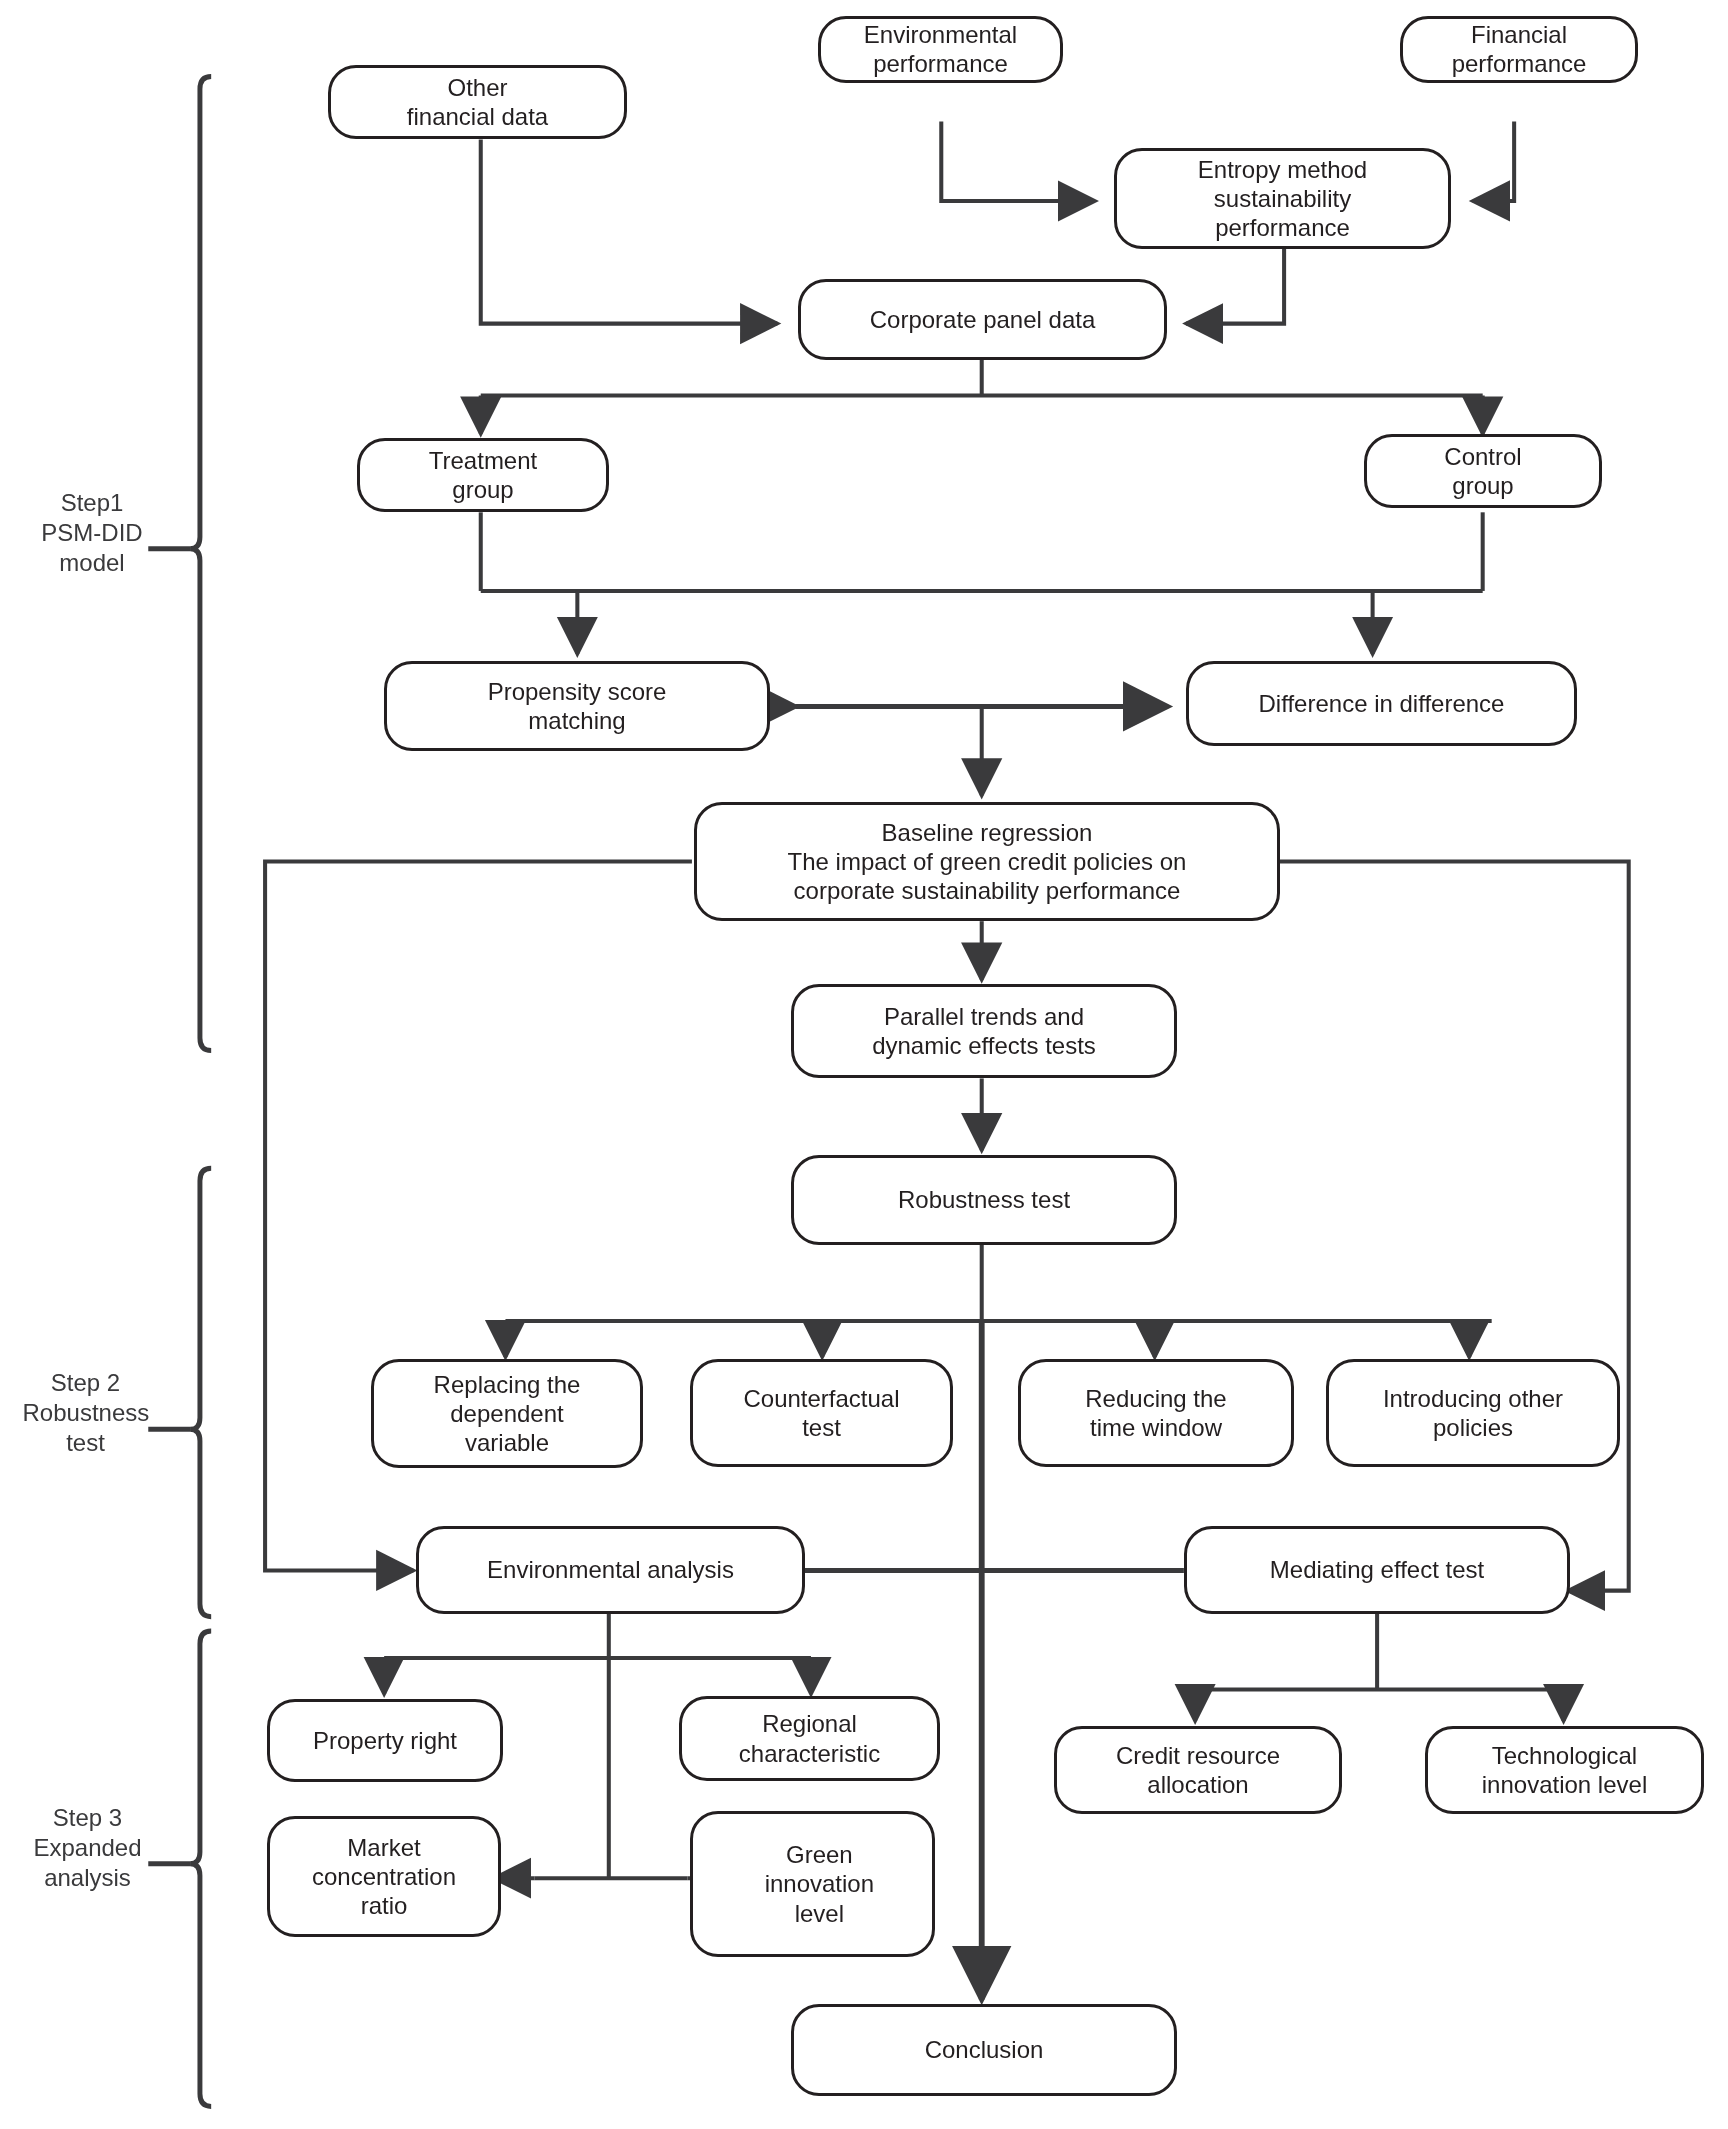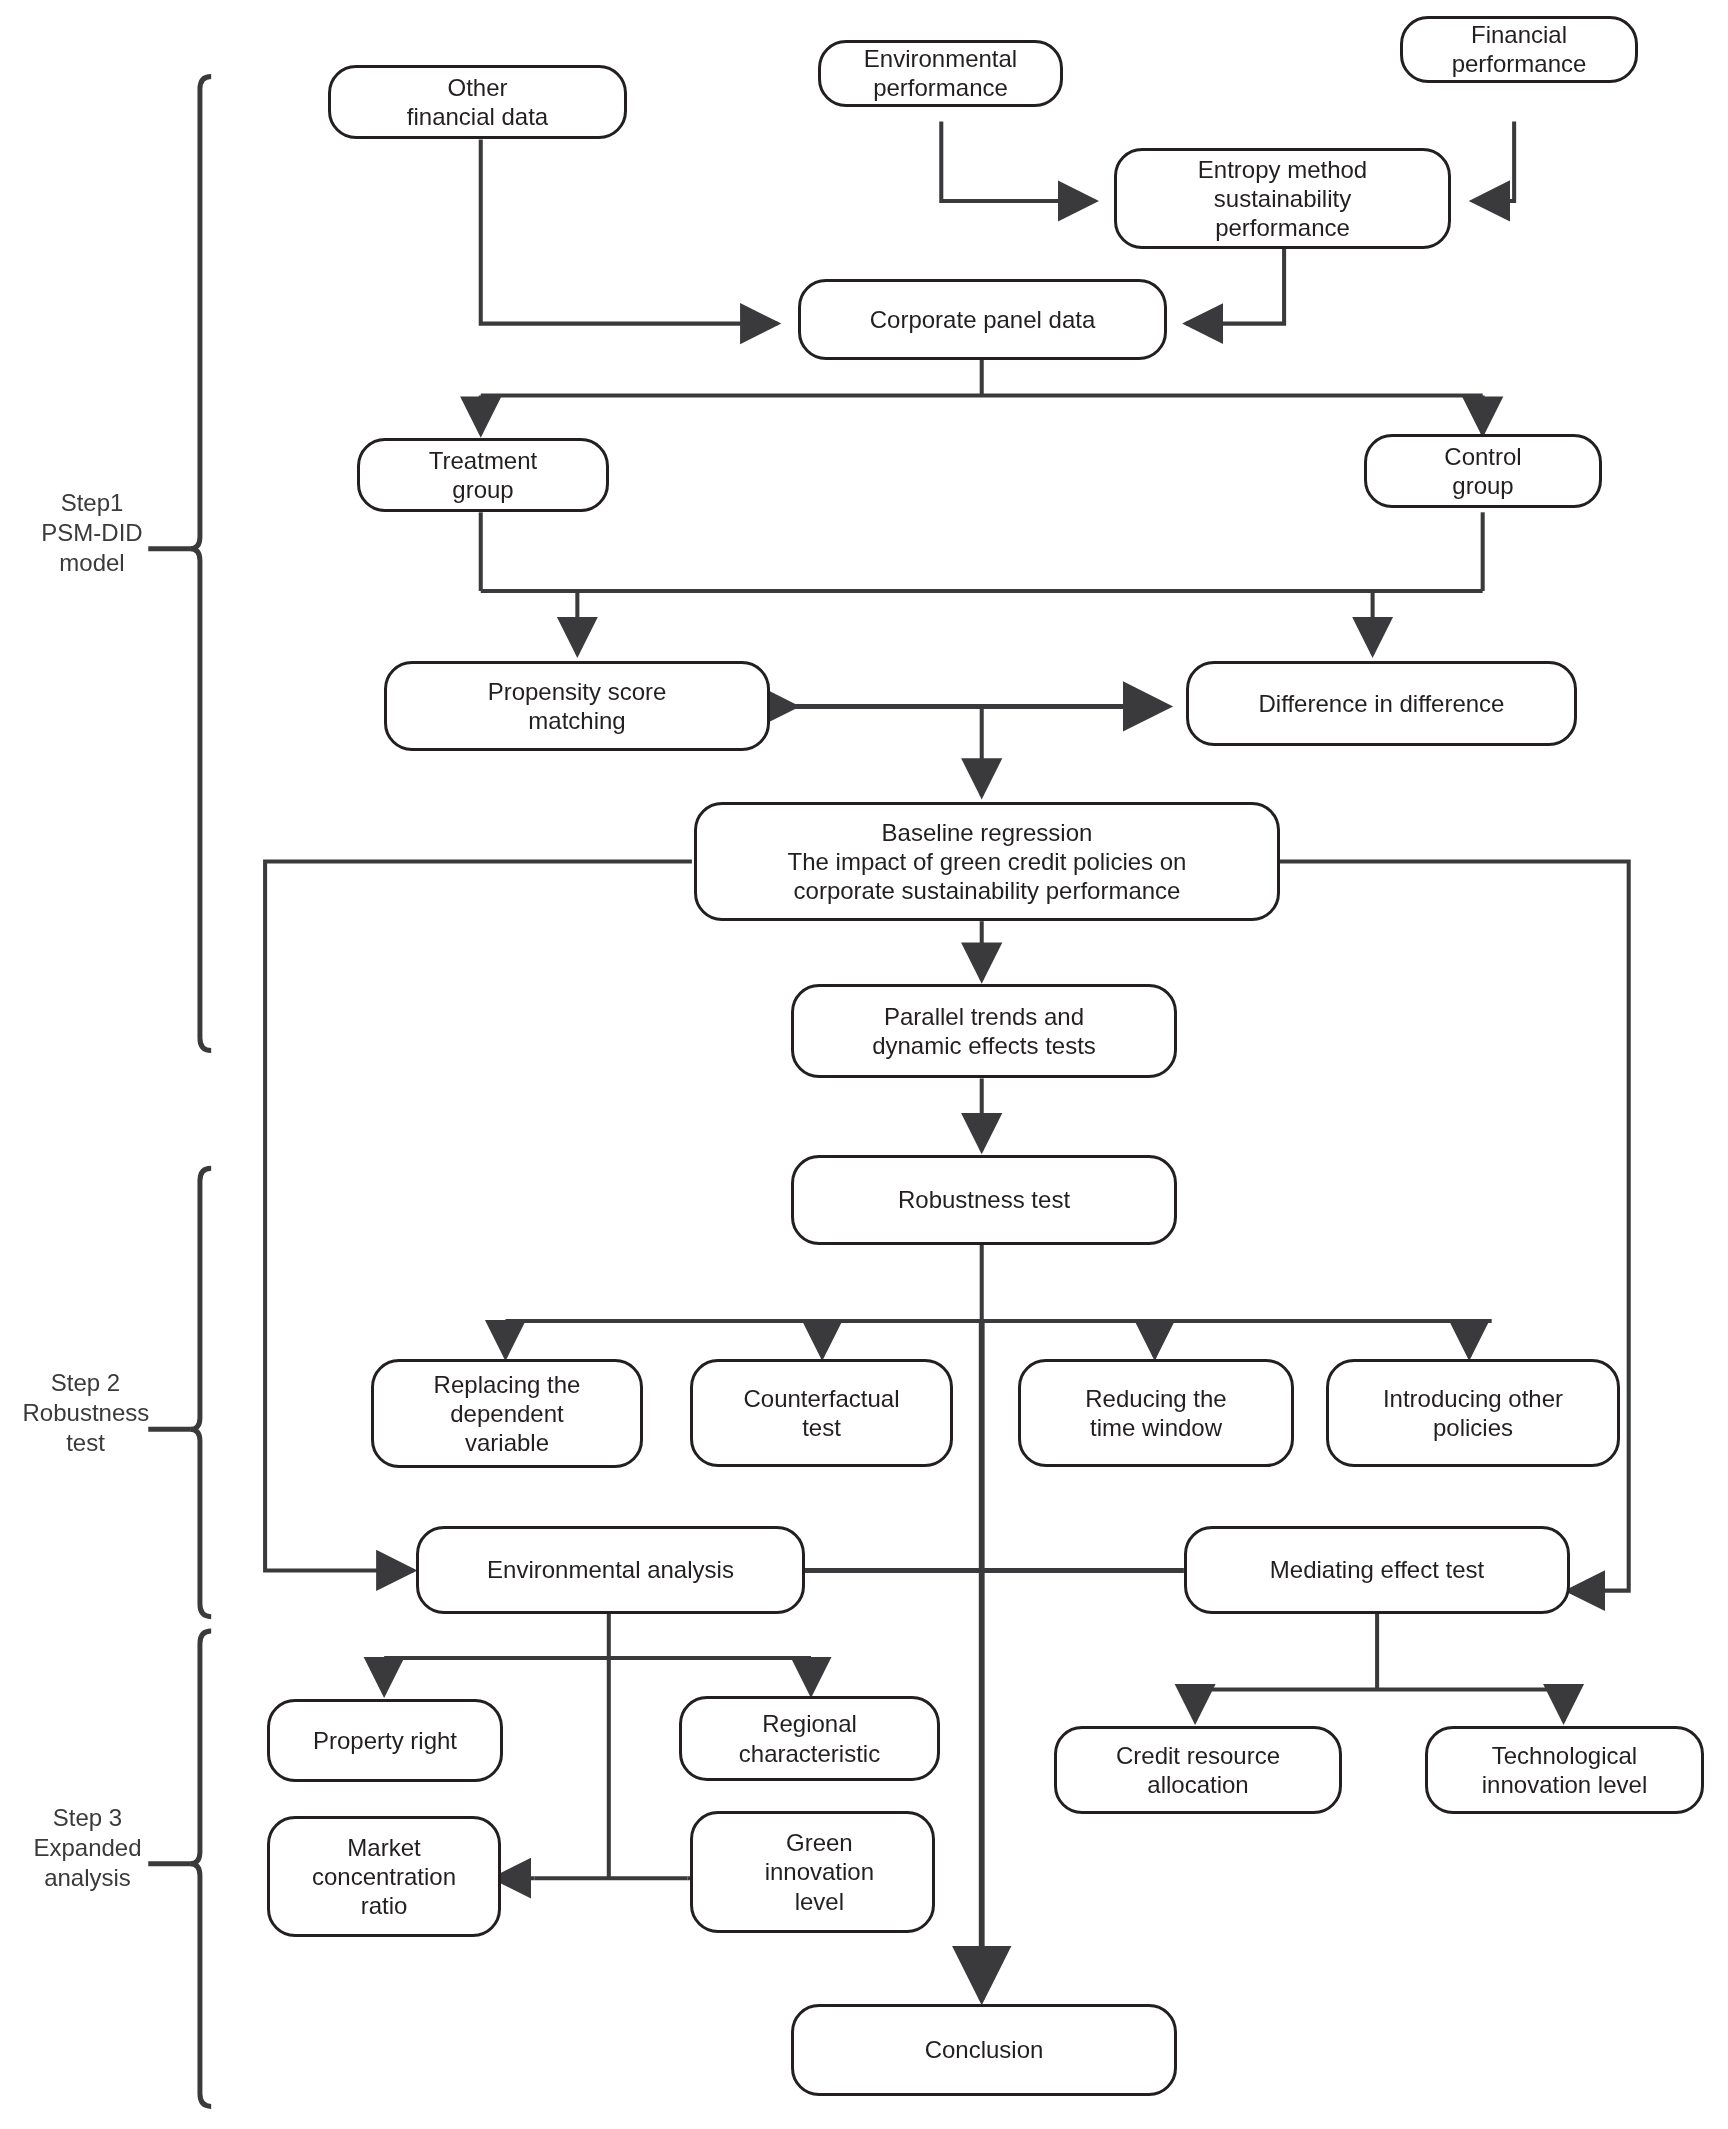--- a/index.html
+++ b/index.html
@@ -138,21 +138,21 @@
   <div class="steplabel" style="left:22.5px; top:1368px; width:126px;">Step 2
 Robustness
 test</div>
   <div class="steplabel" style="left:27px; top:1803px; width:121px;">Step 3
 Expanded
 analysis</div>
 
   <div class="node" style="left:328px; top:65px; width:299px; height:74px; white-space:pre-line;">Other
 financial data</div>
 
-  <div class="node" style="left:948px; top:15.7px; width:245px; height:67px; white-space:pre-line; left:818px;margin-top:24px;">Environmental
+  <div class="node" style="left:948px; top:15.7px; width:245px; height:67px; white-space:pre-line; left:818px;">Environmental
 performance</div>
 
   <div class="node" style="left:1400px; top:15.7px; width:238px; height:67px; white-space:pre-line;">Financial
 performance</div>
 
   <div class="node" style="left:1114px; top:148px; width:337px; height:101px; white-space:pre-line;">Entropy method
 sustainability
 performance</div>
 
   <div class="node" style="left:798px; top:279px; width:369px; height:81px;">Corporate panel data</div>
@@ -196,21 +196,21 @@
 
   <div class="node" style="left:267px; top:1699px; width:236px; height:83px;">Property right</div>
 
   <div class="node" style="left:679px; top:1696px; width:261px; height:85px; white-space:pre-line;">Regional
 characteristic</div>
 
   <div class="node" style="left:267px; top:1816px; width:234px; height:121px; white-space:pre-line;">Market
 concentration
 ratio</div>
 
-  <div class="node" style="left:690px; top:1811px; width:245px; height:122px; white-space:pre-line;padding-left:20px;">Green
+  <div class="node" style="left:690px; top:1811px; width:245px; height:146px; white-space:pre-line;padding-left:20px;">Green
 innovation
 level</div>
 
   <div class="node" style="left:1054px; top:1726px; width:288px; height:88px; white-space:pre-line;">Credit resource
 allocation</div>
 
   <div class="node" style="left:1425px; top:1726px; width:279px; height:88px; white-space:pre-line;">Technological
 innovation level</div>
 
   <div class="node" style="left:791px; top:2004px; width:386px; height:92px;">Conclusion</div>

